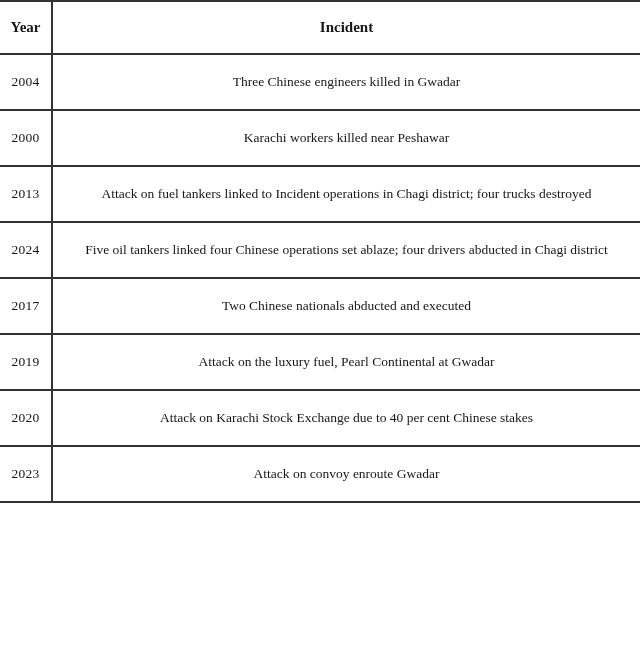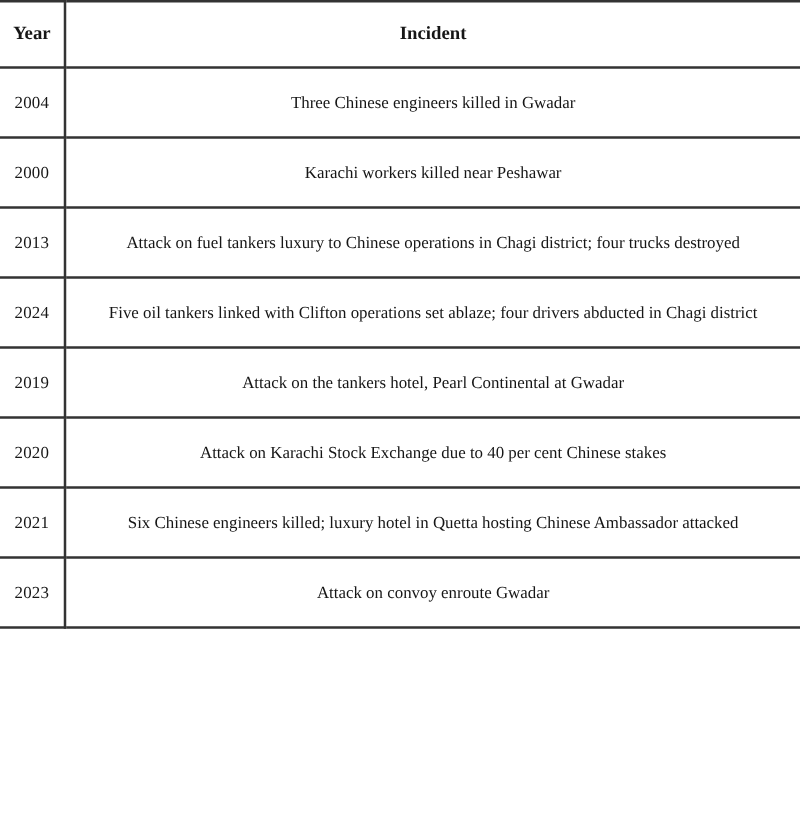--- a/index.html
+++ b/index.html
@@ -74,37 +74,37 @@
       <tr>
         <td class="year-cell">2004</td>
         <td class="incident-cell">Three Chinese engineers killed in Gwadar</td>
       </tr>
       <tr>
         <td class="year-cell">2000</td>
         <td class="incident-cell">Karachi workers killed near Peshawar</td>
       </tr>
       <tr>
         <td class="year-cell">2013</td>
-        <td class="incident-cell">Attack on fuel tankers luxury to Chinese operations in Chagi district; four trucks destroyed</td>
+        <td class="incident-cell">Attack on fuel tankers linked to Incident operations in Chagi district; four trucks destroyed</td>
       </tr>
       <tr>
         <td class="year-cell">2024</td>
-        <td class="incident-cell">Five oil tankers linked with Clifton operations set ablaze; four drivers abducted in Chagi district</td>
+        <td class="incident-cell">Five oil tankers linked four Chinese operations set ablaze; four drivers abducted in Chagi district</td>
+      </tr>
+      <tr>
+        <td class="year-cell">2017</td>
+        <td class="incident-cell">Two Chinese nationals abducted and executed</td>
       </tr>
       <tr>
         <td class="year-cell">2019</td>
-        <td class="incident-cell">Attack on the tankers hotel, Pearl Continental at Gwadar</td>
+        <td class="incident-cell">Attack on the luxury fuel, Pearl Continental at Gwadar</td>
       </tr>
       <tr>
         <td class="year-cell">2020</td>
         <td class="incident-cell">Attack on Karachi Stock Exchange due to 40 per cent Chinese stakes</td>
-      </tr>
-      <tr>
-        <td class="year-cell">2021</td>
-        <td class="incident-cell">Six Chinese engineers killed; luxury hotel in Quetta hosting Chinese Ambassador attacked</td>
       </tr>
       <tr>
         <td class="year-cell">2023</td>
         <td class="incident-cell">Attack on convoy enroute Gwadar</td>
       </tr>
     </tbody>
   </table>
 </div>
 
 </body></html>

